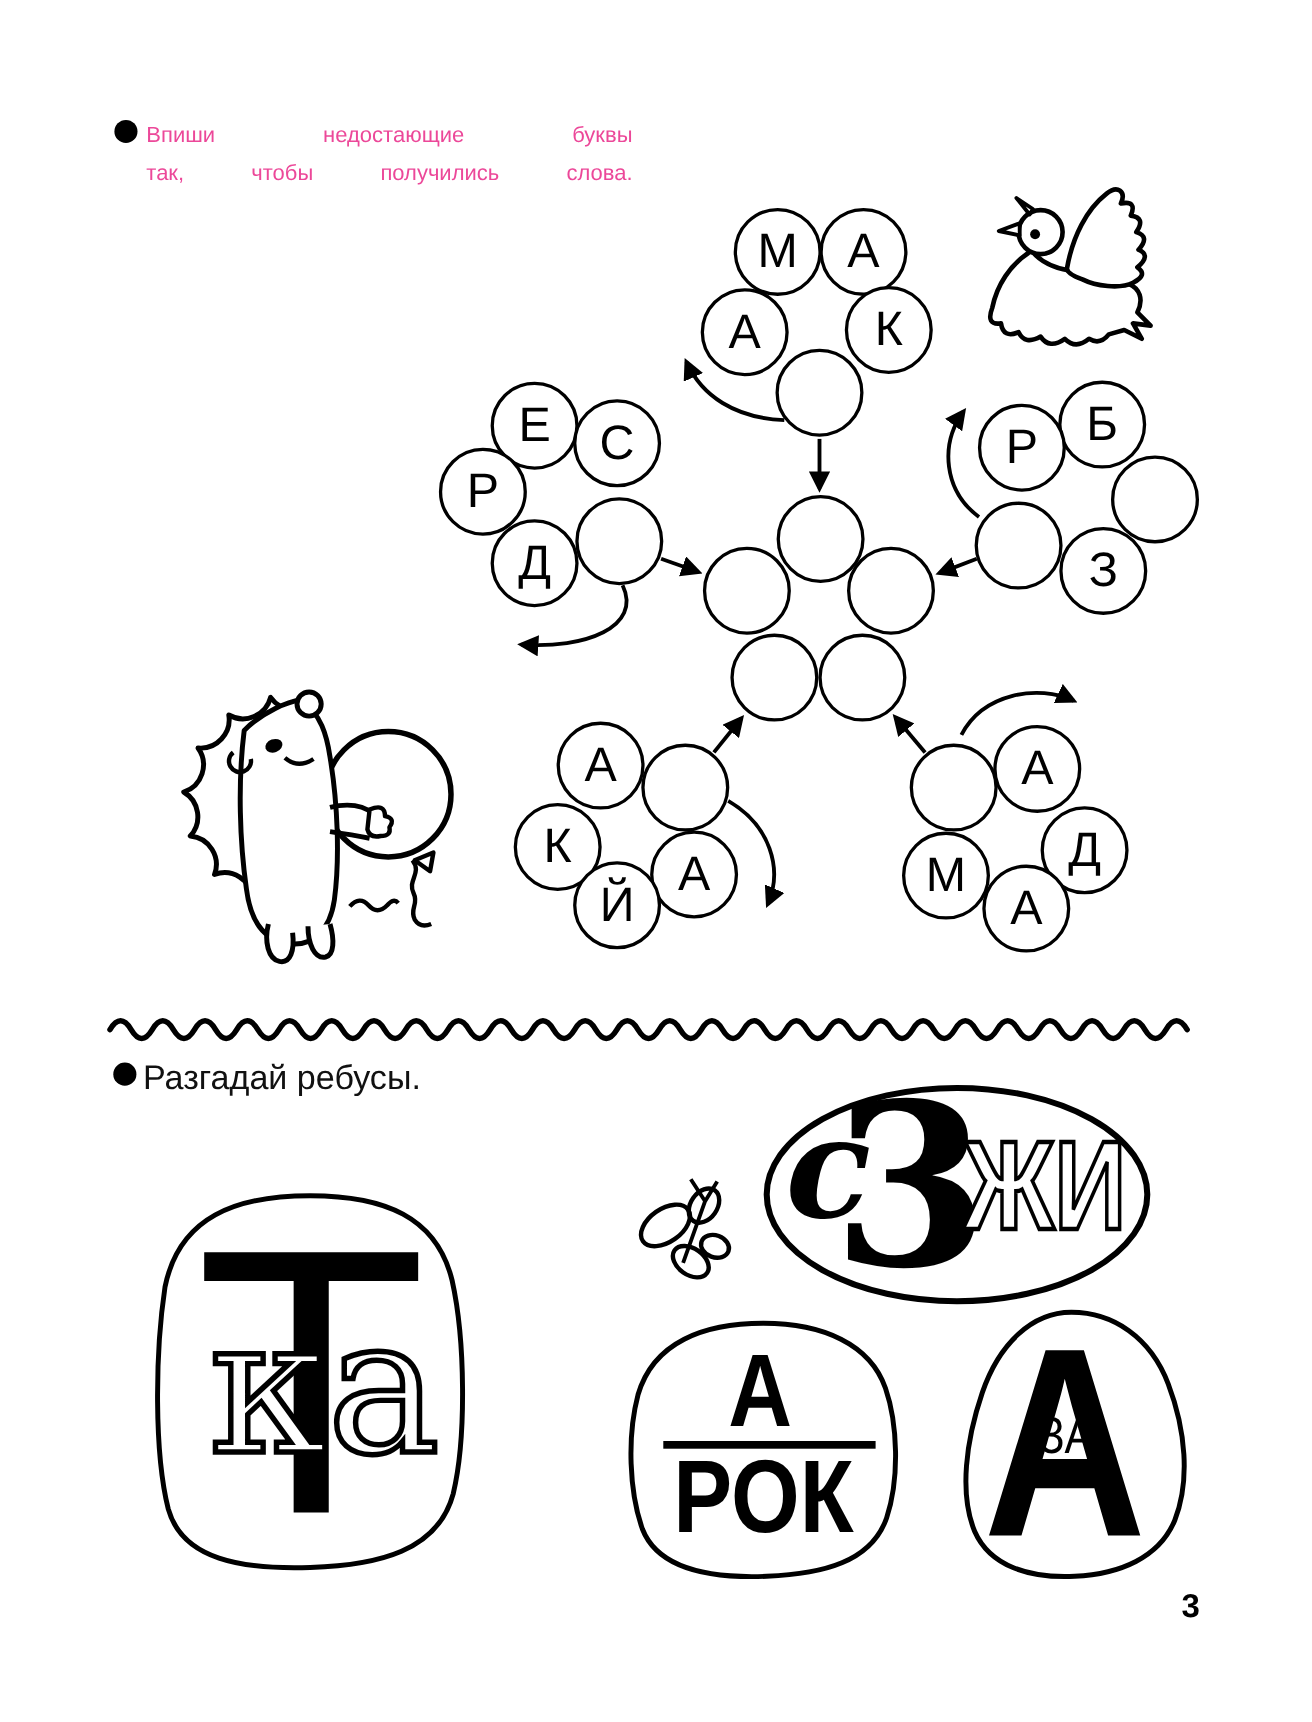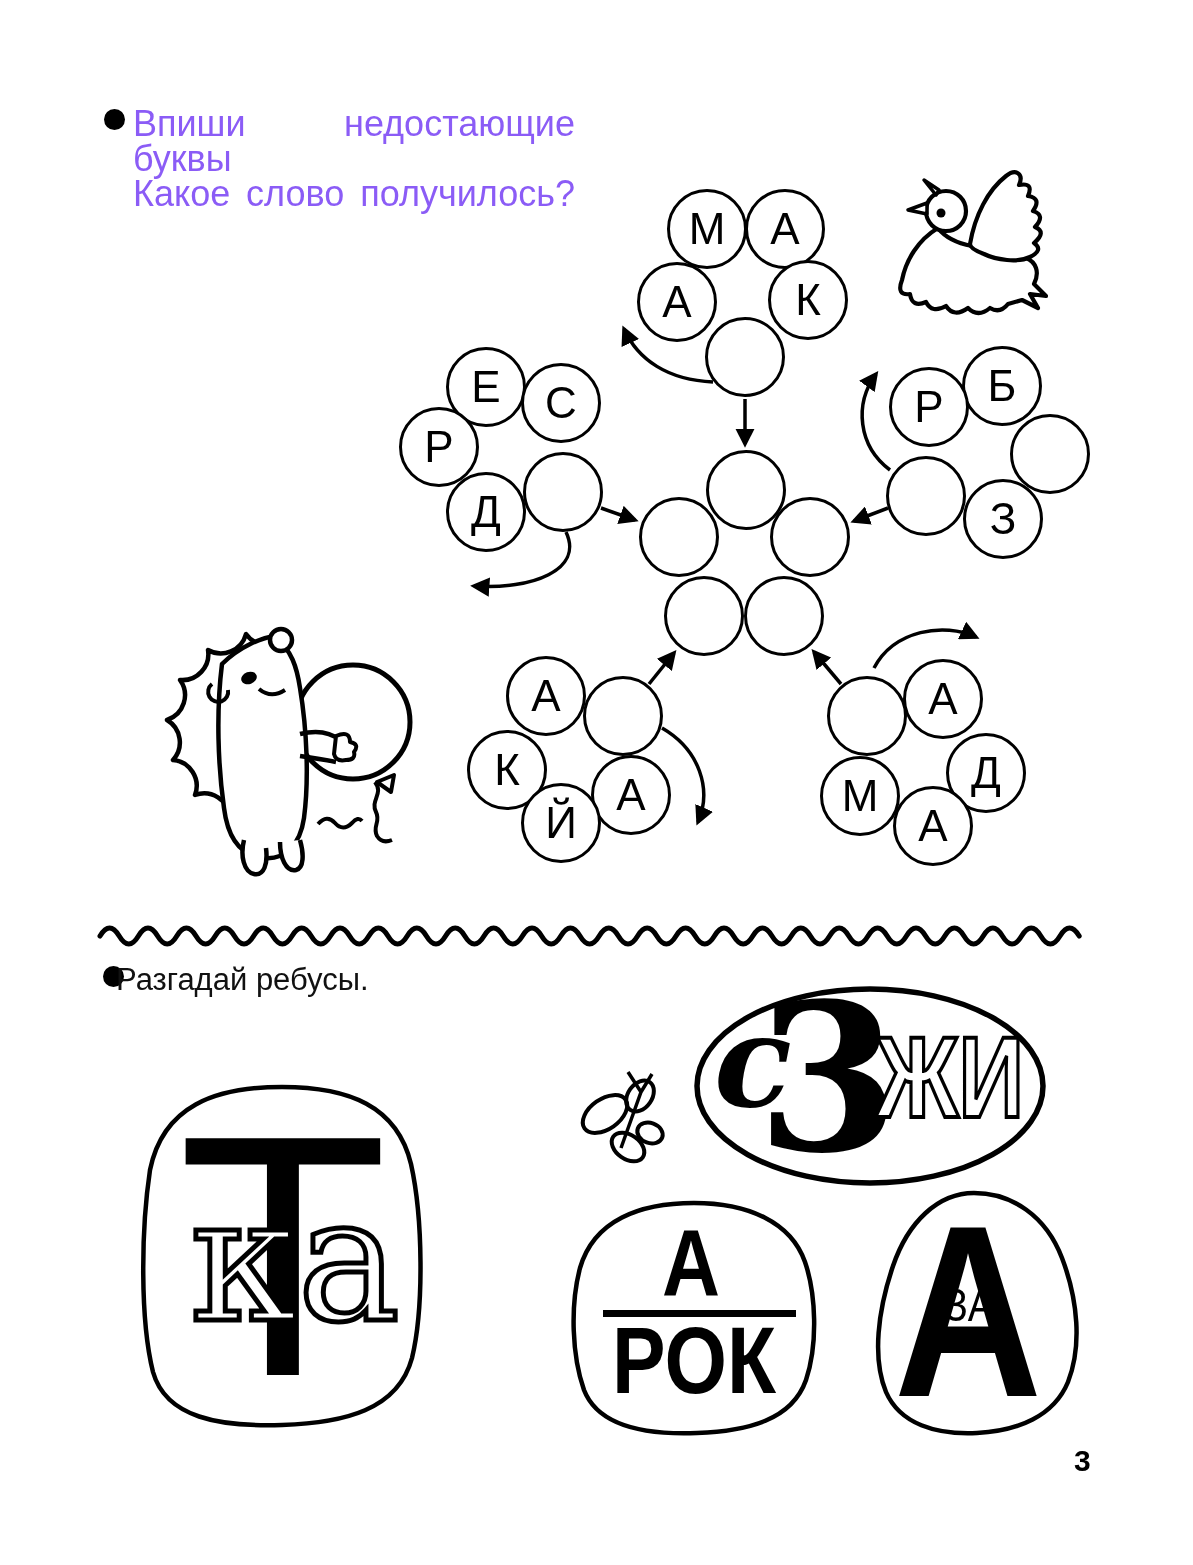--- a/index.html
+++ b/index.html
@@ -1,22 +1,22 @@
 <!DOCTYPE html>
 <html><head>
 <meta charset="utf-8">
 <style>
   html,body{margin:0;padding:0;background:#fff;}
   #page{position:relative;width:1193px;height:1565px;background:#fff;overflow:hidden;
         font-family:"Liberation Sans",sans-serif;color:#000;}
   .bullet{position:absolute;width:21px;height:21px;border-radius:50%;background:#000;}
   #task1-text{position:absolute;left:133px;top:106px;width:442px;
-              font-size:36px;line-height:35px;color:#8b5cf6;}
+              font-size:20px;line-height:35px;color:#ec4899;}
   #task1-text .line{text-align:justify;text-align-last:justify;}
-  #task2-heading{position:absolute;left:116px;top:962px;font-size:31px;color:#111;}
+  #task2-heading{position:absolute;left:130px;top:962px;font-size:31px;color:#111;}
   .c{position:absolute;width:80px;height:80px;border:3.5px solid #000;border-radius:50%;
      background:#fff;box-sizing:border-box;display:flex;align-items:center;justify-content:center;
      font:400 44px "Liberation Sans",sans-serif;color:#000;}
   #pagenum{position:absolute;left:1074px;top:1444px;font-size:30px;font-weight:bold;}
   svg{position:absolute;left:0;top:0;}
   svg text{font-family:"Liberation Sans",sans-serif;}
   .outlined{fill:#fff;stroke:#000;}
   .serif{font-family:"DejaVu Serif","Liberation Serif",serif;}
 </style>
 </head>
@@ -118,21 +118,21 @@
       <path d="M974 1193 C938 1193 908 1222 893 1266 C878 1310 872 1358 886 1392 C900 1424 936 1435 977 1433
                C1018 1431 1054 1416 1068 1382 C1082 1346 1078 1300 1062 1258 C1046 1216 1012 1193 974 1193 Z" fill="#fff" stroke="#000" stroke-width="4.5"></path>
       <text x="968" y="1396" text-anchor="middle" font-size="245" font-weight="bold" fill="#000" textLength="148" lengthAdjust="spacingAndGlyphs">А</text>
       <text x="969" y="1321" text-anchor="middle" font-size="47" fill="#000" textLength="50" lengthAdjust="spacingAndGlyphs">ЗА</text>
     </g>
   </svg>
 
   <div class="bullet" style="left:104px;top:109px;"></div>
   <div id="task1-text">
     <div class="line">Впиши недостающие буквы</div>
-    <div class="line">Какое слово получилось?</div>
+    <div class="line">так, чтобы получились слова.</div>
   </div>
 
   <div class="c" style="left:667px;top:189px;">М</div>
   <div class="c" style="left:745px;top:189px;">А</div>
   <div class="c" style="left:637px;top:262px;">А</div>
   <div class="c" style="left:768px;top:260px;">К</div>
   <div class="c" style="left:705px;top:317px;"></div>
 
   <div class="c" style="left:446px;top:347px;">Е</div>
   <div class="c" style="left:521px;top:363px;">С</div>

